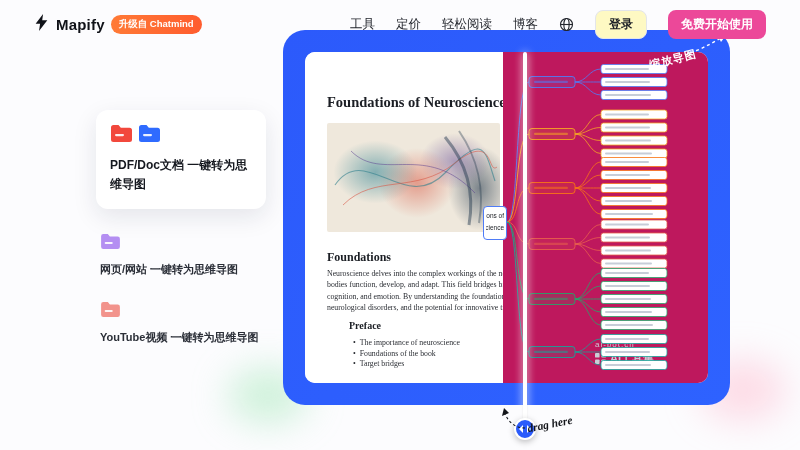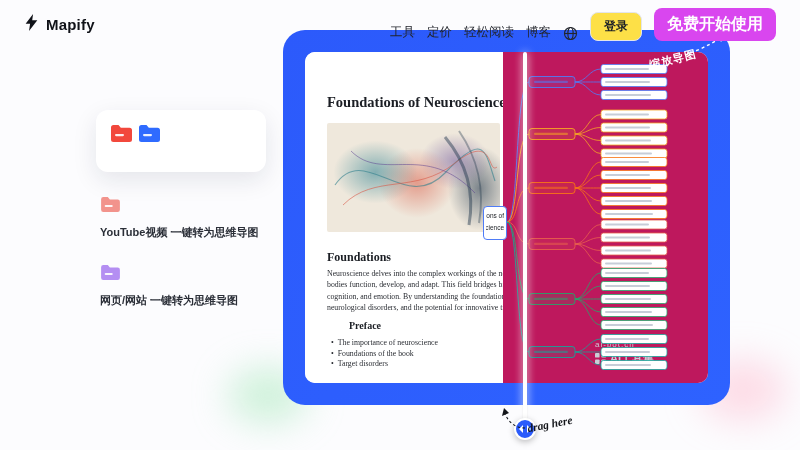--- a/index.html
+++ b/index.html
@@ -6,32 +6,32 @@
   html,body { width:800px; height:450px; overflow:hidden; }
   body { font-family:"Liberation Sans", sans-serif; background:#fcfcfe; position:relative; }
 
   
   .blob { position:absolute; border-radius:50%; filter:blur(18px); z-index:0; }
   .blob-green { left:228px; top:368px; width:80px; height:55px; background:rgba(150,228,175,.45); }
   .blob-pink  { left:700px; top:360px; width:85px; height:60px; background:rgba(255,170,195,.40); }
 
   
   .nav { position:absolute; left:0; top:0; width:800px; height:48px; display:flex;
-         align-items:center; justify-content:space-between; padding:0 24px; z-index:20; }
+         align-items:center; justify-content:space-between; padding:0 34px; z-index:20; }
   .brand { display:flex; align-items:center; gap:6px; cursor:pointer; }
   .brand-name { font-size:15px; font-weight:700; color:#101218; letter-spacing:.2px; }
   .badge { background:linear-gradient(90deg,#ff7a36,#ff5c2e); color:#fff; font-size:9.5px;
            padding:3px 8px; border-radius:20px; font-weight:600; }
-  .nav-right { display:flex; align-items:flex-end; gap:12px; }
+  .nav-right { display:flex; align-items:center; gap:21px; }
   .nav-link { font-size:12.5px; color:#22252c; cursor:pointer; }
   .globe { display:flex; align-items:center; cursor:pointer; }
-  .btn-login { background:#fde047; border:1px solid #e3e5ea; border-radius:8px; padding:5px 13px;
+  .btn-login { background:#fef9c3; border:1px solid #e3e5ea; border-radius:8px; padding:5px 13px;
                font-size:12px; color:#1c1f26; font-weight:600; cursor:pointer; }
-  .btn-cta { background:#d946ef; border:none; border-radius:8px; padding:6px 13px;
-             font-size:16px; color:#fff; font-weight:600; cursor:pointer; }
+  .btn-cta { background:#ec4899; border:none; border-radius:8px; padding:6px 13px;
+             font-size:12px; color:#fff; font-weight:600; cursor:pointer; }
 
   
   .sidebar { position:absolute; left:96px; top:110px; width:170px; z-index:10; }
   .feature-card { background:#fff; border-radius:12px; padding:14px 14px 16px;
                   box-shadow:0 8px 24px rgba(20,30,60,.10); cursor:pointer; }
   .icon-row { display:flex; gap:5px; margin-bottom:9px; }
   .f-title { font-size:12px; font-weight:700; color:#15181f; line-height:1.55; }
   .f-desc { font-size:10px; color:#9aa0ab; line-height:1.7; margin-top:6px; }
   .feature-item { margin-top:24px; padding-left:4px; cursor:pointer; }
   .feature-item .f-label { display:block; margin-top:8px; font-size:11px; font-weight:700; color:#2b2f38; }
@@ -51,21 +51,21 @@
           background:
             radial-gradient(60px 45px at 28% 45%, rgba(42,127,143,.55), transparent 70%),
             radial-gradient(55px 50px at 52% 55%, rgba(217,95,75,.55), transparent 70%),
             radial-gradient(50px 40px at 74% 35%, rgba(90,62,143,.45), transparent 70%),
             radial-gradient(45px 60px at 88% 60%, rgba(29,51,73,.55), transparent 70%),
             #efe8dc; }
   .doc-h2 { position:absolute; left:22px; top:198px; font-size:12px; font-weight:700; }
   .doc-par { position:absolute; left:22px; top:218px; width:200px; font-size:7.8px; line-height:1.15; color:#2a2d33; }
   .doc-par div { white-space:nowrap; overflow:hidden; margin-bottom:2.5px; }
   .doc-h3 { position:absolute; left:22px; top:268px; font-size:10px; font-weight:700;margin-left:22px; }
-  .doc-bullets { position:absolute; left:26px; top:286px; font-size:7.8px; line-height:1.35; color:#2a2d33; }
+  .doc-bullets { position:absolute; left:48px; top:286px; font-size:7.8px; line-height:1.35; color:#2a2d33; }
   .doc-bullets div::before { content:"•"; margin-right:4px; }
 
   
   .map { position:absolute; left:198px; top:0; width:205px; height:331px; overflow:hidden;
          background:#be185d; border-radius:0 10px 10px 0; }
   .map svg { position:relative; z-index:1; }
   .watermark { position:absolute; left:92px; top:288px; z-index:0; color:#c9ced6; text-align:left; }
   .wm1 { font-size:8px; letter-spacing:1px; }
   .wm2 { font-size:11px; font-weight:700; display:flex; align-items:center; gap:4px; margin-top:2px; }
 
@@ -99,20 +99,21 @@
 <div class="blob blob-pink"></div>
 
 <header class="nav">
   <div class="brand">
     <span>
       <svg width="16" height="17" viewBox="0 0 12 16">
           <path d="M7 0 L0 9.2 H4.2 L3.2 16 L11 5.8 H6.2 Z" fill="#101218"></path>
         </svg>
     </span>
     <span class="brand-name">Mapify</span>
+    <span class="badge">升级自 Chatmind</span>
   </div>
   <nav class="nav-right">
     <a class="nav-link">工具</a>
     <a class="nav-link">定价</a>
     <a class="nav-link">轻松阅读</a>
     <a class="nav-link">博客</a>
     <span class="globe">
       <svg width="15" height="15" viewBox="0 0 16 16" fill="none" stroke="#23262d" stroke-width="1.2">
         <circle cx="8" cy="8" r="6.4"></circle>
           <ellipse cx="8" cy="8" rx="2.8" ry="6.4"></ellipse>
@@ -133,40 +134,41 @@
             <rect x="5" y="10" width="9" height="2.2" rx="1.1" fill="#fff" opacity=".9"></rect>
           </svg>
       </span>
       <span>
         <svg width="23" height="19" viewBox="0 0 23 19">
             <path d="M1 3.5 A2.5 2.5 0 0 1 3.5 1 H8.5 L10.8 3.8 H19.5 A2.5 2.5 0 0 1 22 6.3 V15.5 A2.5 2.5 0 0 1 19.5 18 H3.5 A2.5 2.5 0 0 1 1 15.5 Z" fill="#2f6bff"></path>
             <rect x="5" y="10" width="9" height="2.2" rx="1.1" fill="#fff" opacity=".9"></rect>
           </svg>
       </span>
     </div>
+    <div class="f-title">PDF/Doc文档 一键转为思维导图</div>
+  </div>
+
+  <div class="feature-item">
+    <span>
+      <svg width="21" height="17" viewBox="0 0 23 19">
+          <path d="M1 3.5 A2.5 2.5 0 0 1 3.5 1 H8.5 L10.8 3.8 H19.5 A2.5 2.5 0 0 1 22 6.3 V15.5 A2.5 2.5 0 0 1 19.5 18 H3.5 A2.5 2.5 0 0 1 1 15.5 Z" fill="#b48ef2"></path>
+          <rect x="5" y="10" width="9" height="2.2" rx="1.1" fill="#fff" opacity=".9"></rect>
+        </svg>
+    </span>
+    <span class="f-label">网页/网站 一键转为思维导图</span>
   </div>
 
   <div class="feature-item">
     <span>
       <svg width="21" height="17" viewBox="0 0 23 19">
           <path d="M1 3.5 A2.5 2.5 0 0 1 3.5 1 H8.5 L10.8 3.8 H19.5 A2.5 2.5 0 0 1 22 6.3 V15.5 A2.5 2.5 0 0 1 19.5 18 H3.5 A2.5 2.5 0 0 1 1 15.5 Z" fill="#f2938c"></path>
           <rect x="5" y="10" width="9" height="2.2" rx="1.1" fill="#fff" opacity=".9"></rect>
         </svg>
     </span>
     <span class="f-label">YouTube视频 一键转为思维导图</span>
-  </div>
-
-  <div class="feature-item">
-    <span>
-      <svg width="21" height="17" viewBox="0 0 23 19">
-          <path d="M1 3.5 A2.5 2.5 0 0 1 3.5 1 H8.5 L10.8 3.8 H19.5 A2.5 2.5 0 0 1 22 6.3 V15.5 A2.5 2.5 0 0 1 19.5 18 H3.5 A2.5 2.5 0 0 1 1 15.5 Z" fill="#b48ef2"></path>
-          <rect x="5" y="10" width="9" height="2.2" rx="1.1" fill="#fff" opacity=".9"></rect>
-        </svg>
-    </span>
-    <span class="f-label">网页/网站 一键转为思维导图</span>
   </div>
 </aside>
 
 <section class="panel">
   <div class="compare-card">
 
     <div class="doc">
       <div class="doc-title">Foundations of Neuroscience</div>
       <div class="hero">
         <svg width="173" height="109" viewBox="0 0 173 109" fill="none">
@@ -181,21 +183,21 @@
       <div class="doc-par">
         <div>Neuroscience delves into the complex workings of the ner</div>
         <div>bodies function, develop, and adapt. This field bridges bio</div>
         <div>cognition, and emotion. By understanding the foundations</div>
         <div>neurological disorders, and the potential for innovative tre</div>
       </div>
       <div class="doc-h3">Preface</div>
       <div class="doc-bullets">
         <div>The importance of neuroscience</div>
         <div>Foundations of the book</div>
-        <div>Target disorders</div>
+        <div>Target bridges</div>
       </div>
     </div>
 
     <div class="map">
       <div class="watermark">
         <div class="wm1">ai-bot.cn</div>
         <div class="wm2">
           <svg width="11" height="11" viewBox="0 0 12 12">
               <rect x="0" y="0" width="5" height="5" rx="1" fill="#c9ced6"></rect>
               <rect x="7" y="0" width="5" height="5" rx="1" fill="#c9ced6"></rect>

